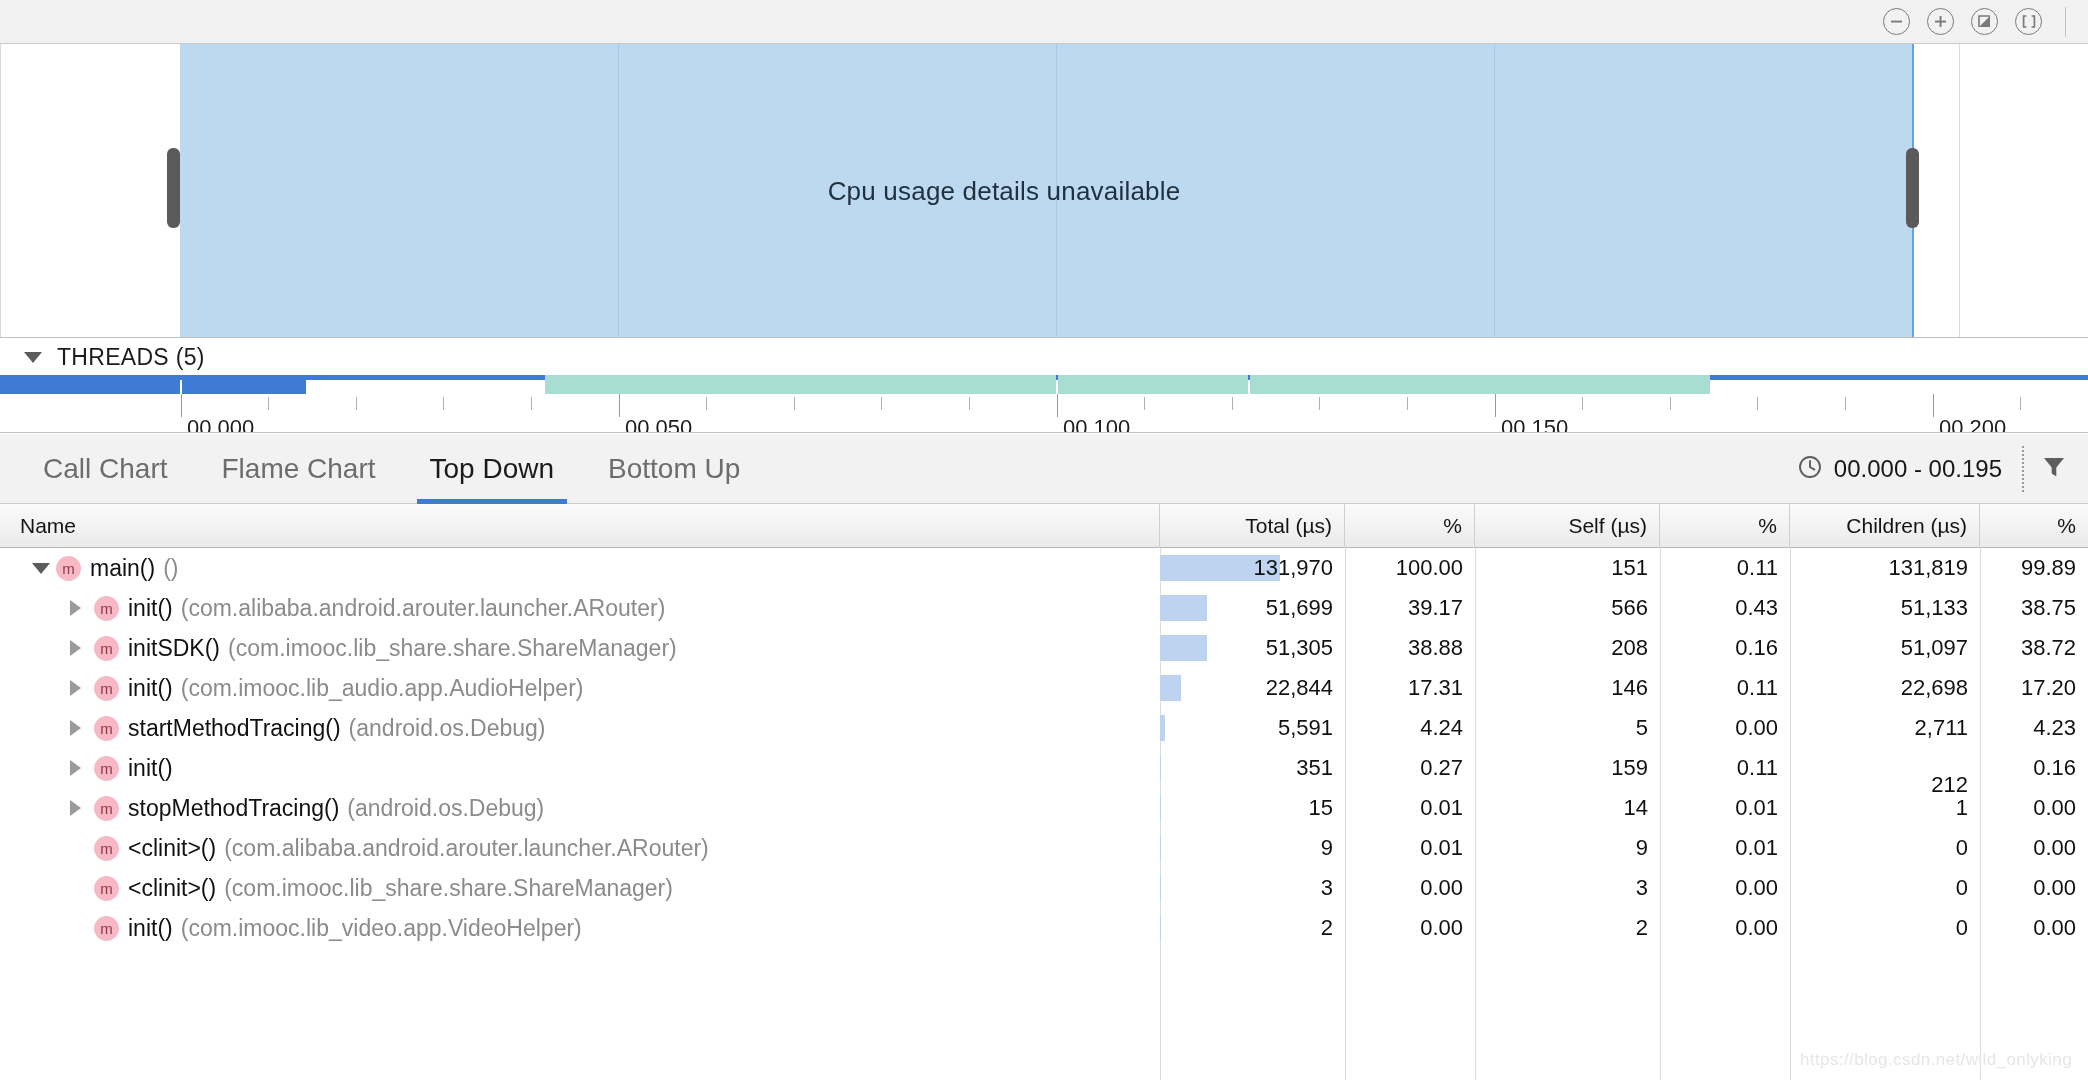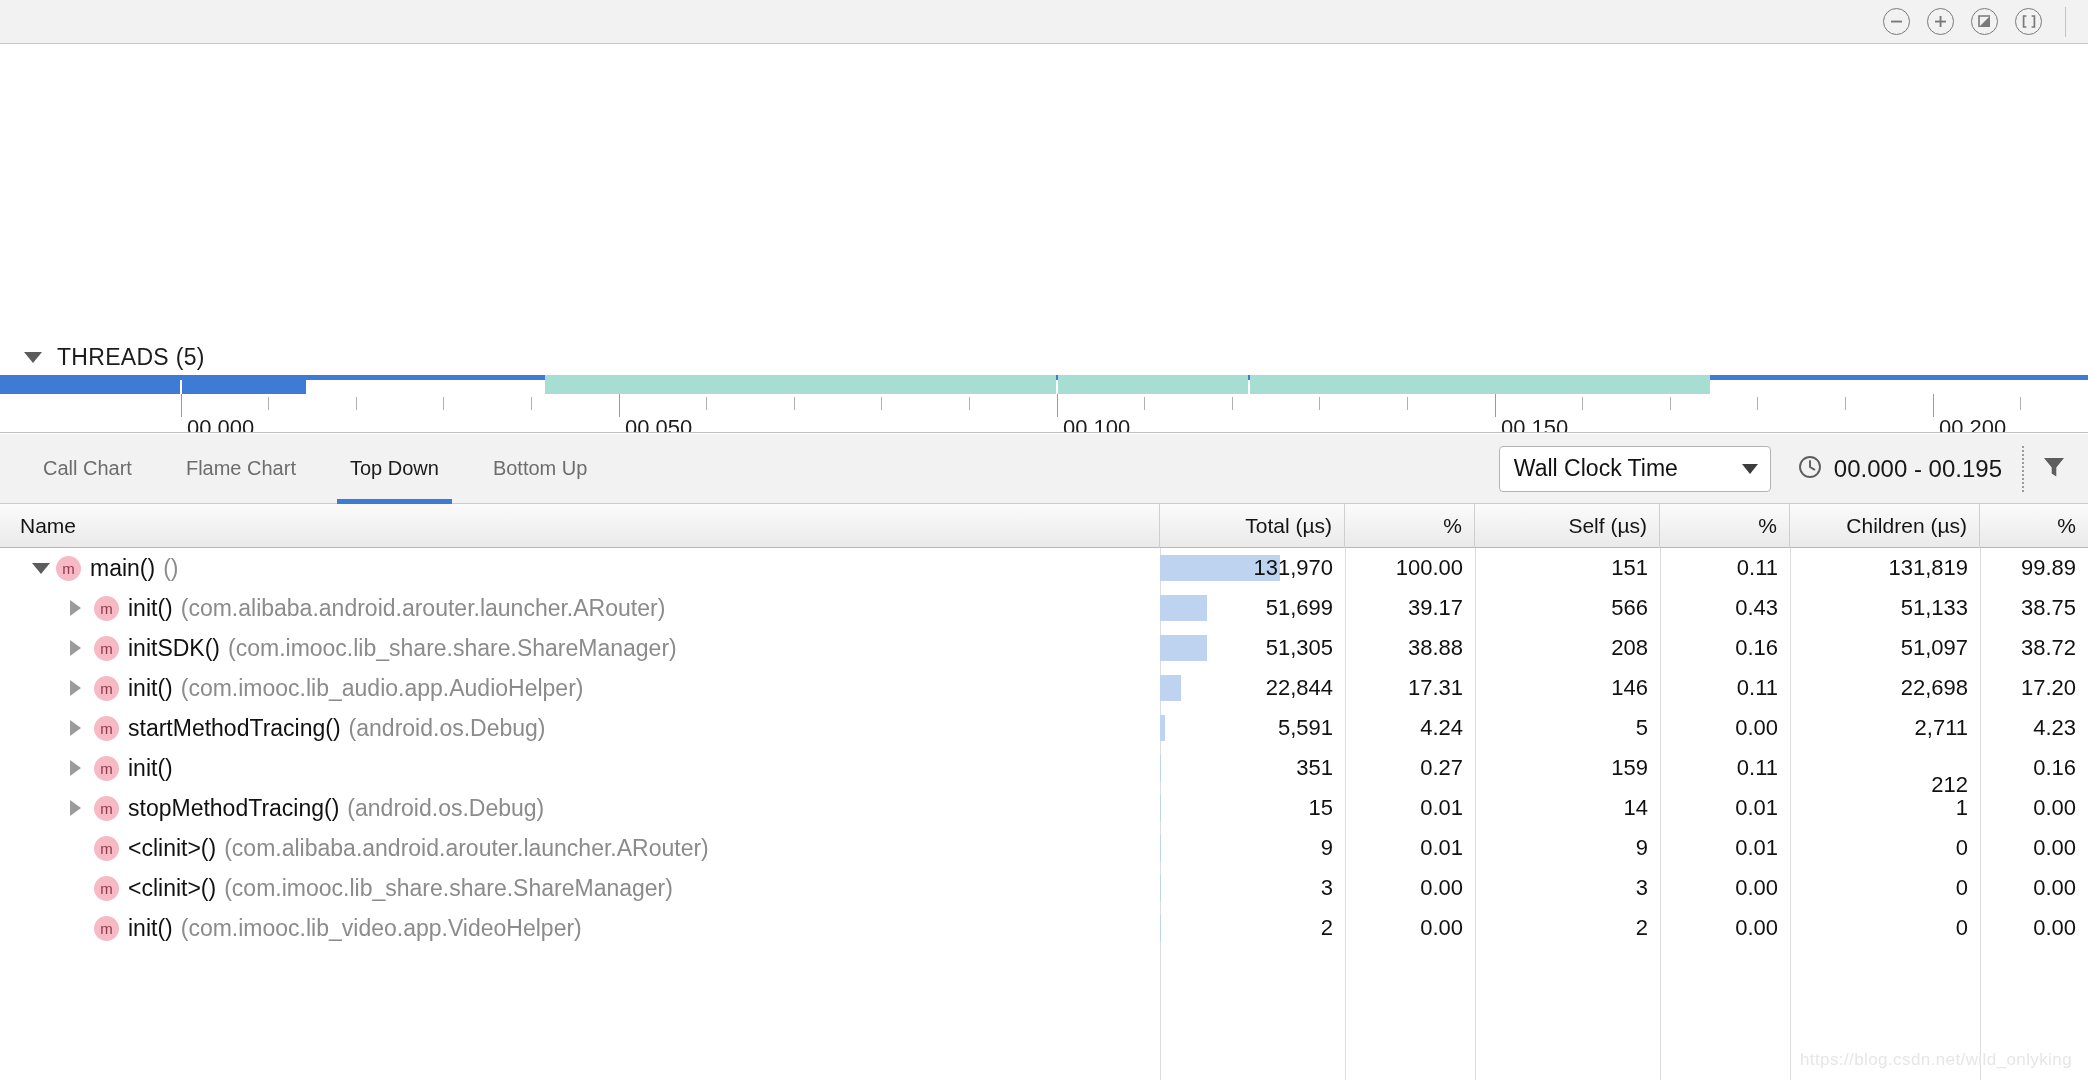--- a/index.html
+++ b/index.html
@@ -79,21 +79,21 @@
   .tl-lab { position: absolute; top: 40px; font-size: 22px; color: #1c1c1c; }
 
   
   .tabs-row {
     position: absolute; left: 0; top: 434px; width: 2088px; height: 70px;
     background: #f2f2f2; border-bottom: 1px solid #cdcdcd;
     display: flex; align-items: center;
   }
   .tab {
     position: relative; height: 70px; display: flex; align-items: center;
-    font-size: 20px; color: #6d6d6d; padding: 0 27px; white-space: nowrap;
+    font-size: 28px; color: #6d6d6d; padding: 0 27px; white-space: nowrap;
   }
   .tab.active { color: #1b1b1b; }
   .tab.active::after {
     content: ""; position: absolute; left: 14px; right: 14px; bottom: 0;
     height: 5px; background: #3d7bd4;
   }
   .tabs-right {
     margin-left: auto; display: flex; align-items: center;
     padding-right: 20px; gap: 0;
   }
@@ -192,20 +192,38 @@
       <div class="circ-btn">
         <svg width="16" height="15" viewBox="0 0 16 15">
           <path d="M5.4 2 H2.6 V13 H5.4" fill="none" stroke="#7a7a7a" stroke-width="1.7"></path>
           <path d="M10.6 2 H13.4 V13 H10.6" fill="none" stroke="#7a7a7a" stroke-width="1.7"></path>
         </svg>
       </div>
       <div class="tb-divider"></div>
     </div>
   </div>
 
+  <div class="cpu-panel">
+    <div class="cpu-left-rule"></div>
+    <div class="cpu-vline" style="left:180px"></div>
+
+    <div class="selection" style="left:180px; width:1734px"></div>
+    <div class="sel-inner-line" style="left:618px"></div>
+    <div class="sel-inner-line" style="left:1056px"></div>
+    <div class="sel-inner-line" style="left:1494px"></div>
+    <div class="sel-edge" style="left:1912px"></div>
+
+    <div class="sel-handle" style="left:167px"></div>
+    <div class="sel-handle" style="left:1906px"></div>
+
+    <div class="cpu-vline" style="left:1959px"></div>
+
+    <div class="cpu-msg">Cpu usage details unavailable</div>
+
+  </div>
 
   <div class="threads-bar">
     <div class="tri-down"></div>
     <div class="threads-label">THREADS (5)</div>
   </div>
 
   <div class="timeline">
     <div class="tl-base"></div>
     <div class="tl-seg" style="left:0px;   width:180px; background:#3d7bd4"></div>
     <div class="tl-seg" style="left:182px; width:124px; background:#3d7bd4"></div>
@@ -244,24 +262,20 @@
     <div class="tl-lab" style="left:1939px">00.200</div>
   </div>
 
   <div class="tabs-row">
     <div class="tab" style="margin-left:16px">Call Chart</div>
     <div class="tab">Flame Chart</div>
     <div class="tab active">Top Down</div>
     <div class="tab">Bottom Up</div>
 
     <div class="tabs-right">
-      <div class="combo">
-        <span>Wall Clock Time</span>
-        <span class="caret"></span>
-      </div>
       <div class="range-box">
         <span>
           <svg width="26" height="26" viewBox="0 0 26 26">
             <circle cx="13" cy="13" r="10" fill="none" stroke="#5e5e5e" stroke-width="1.9"></circle>
             <path d="M13 7 V13 L17.4 15.6" fill="none" stroke="#5e5e5e" stroke-width="1.9" stroke-linecap="round"></path>
           </svg>
         </span>
         <span class="range-txt">00.000 - 00.195</span>
       </div>
       <div class="dotted-sep"></div>

